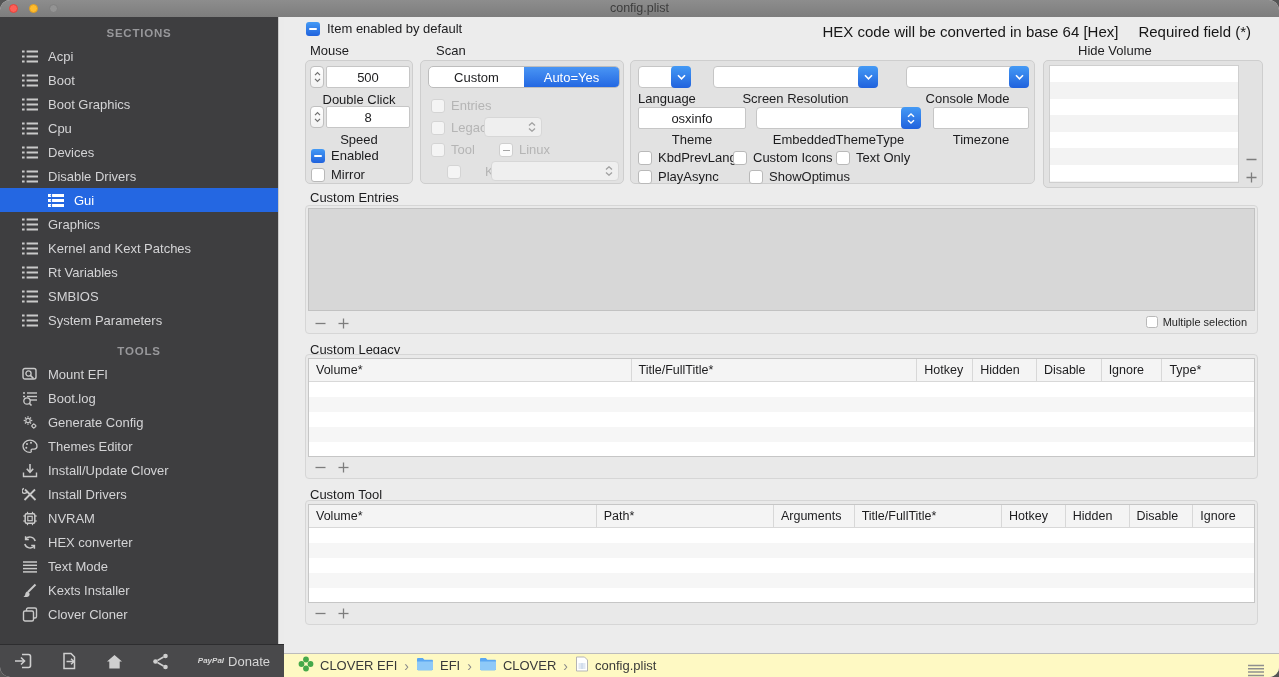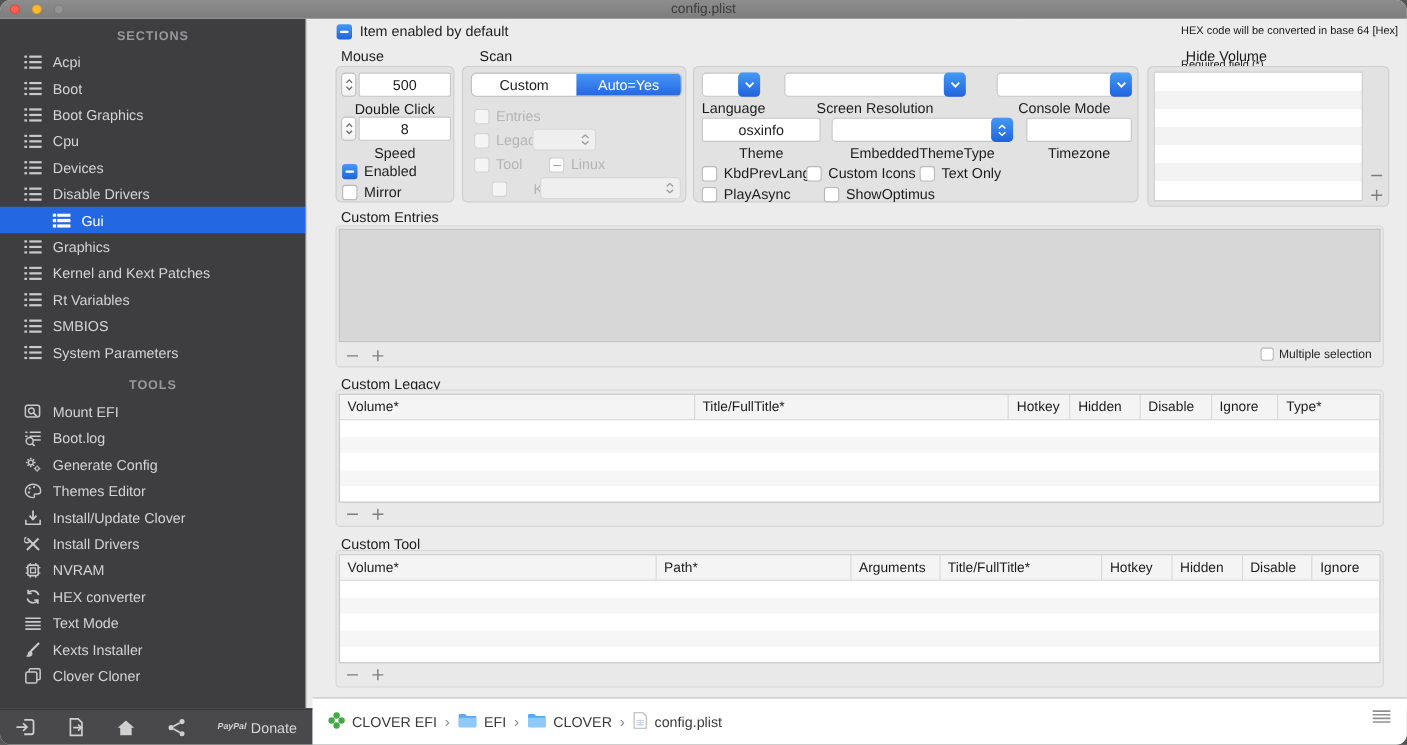--- a/index.html
+++ b/index.html
@@ -37,21 +37,21 @@
     padding:0 14px;justify-content:space-between;}
   .sb-toolbar .tbic{display:flex;align-items:center;}
   .paypal{display:flex;align-items:center;color:#d6d6d6;}
   .pp-stack{display:flex;flex-direction:row;font-style:italic;font-weight:bold;
     font-size:8px;line-height:8px;margin-right:4px;color:#d6d6d6;}
   .donate-label{font-size:13px;font-weight:normal;color:#d6d6d6;}
   
   .main{position:absolute;left:284px;top:17px;right:0;bottom:33px;background:#ececec;font-size:13px;color:#1c1c1e;}
   .abs{position:absolute;}
   .toprow{position:absolute;left:22px;top:4px;display:flex;align-items:center;gap:7px;}
-  .notes{position:absolute;right:8px;top:6px;display:flex;gap:20px;font-size:10px;color:#161616;flex-direction:column;}
+  .notes{position:absolute;right:28px;top:6px;display:flex;gap:20px;font-size:15px;color:#161616;}
   
   .cb{width:14px;height:14px;border-radius:3px;background:#fff;border:1px solid #b9b9b9;flex:none;position:relative;}
   .cb.mixed{background:linear-gradient(#449af5,#2062dd);border:none;}
   .cb.mixed::after{content:"";position:absolute;left:3px;top:6px;width:8px;height:2px;background:#fff;border-radius:1px;}
   .cb.dis{border-color:#d4d4d4;background:#f4f4f4;}
   .cb.dismixed{border-color:#cfcfcf;background:#fcfcfc;}
   .cb.dismixed::after{content:"";position:absolute;left:3px;top:6px;width:7px;height:1.8px;background:#a6a6a6;}
   .cb.small{width:12px;height:12px;border-radius:2.5px;}
   .cbrow{display:flex;align-items:center;gap:6px;font-size:13px;color:#1c1c1e;}
   .cbrow.disabled{color:#b5b5b5;}
@@ -85,21 +85,21 @@
   .section{position:absolute;background:#e9e9e9;border:1px solid #d6d6d6;border-radius:4px;}
   .well{position:absolute;background:#d7d7d7;border:1px solid #c2c2c2;}
   .tbl{position:absolute;background:repeating-linear-gradient(to bottom,#ffffff 0 15px,#f6f6f6 15px 30px);
     background-position:0 23px;border:1px solid #c6c6c6;}
   .tbl .hd{display:flex;height:23px;background:#f4f4f4;border-bottom:1px solid #d8d8d8;
     font-size:12.5px;color:#1c1c1e;align-items:stretch;}
   .tbl .hd .c{padding-left:7px;display:flex;align-items:center;border-left:1px solid #d8d8d8;}
   .tbl .hd .c:first-child{border-left:none;}
   .multi{position:absolute;display:flex;align-items:center;gap:5px;font-size:11px;color:#262626;}
   
-  .statusbar{position:absolute;left:284px;right:0;bottom:0;height:43px;background:#ffffff;
+  .statusbar{position:absolute;left:284px;right:0;bottom:0;height:24px;background:#fef9c3;
     border-top:1px solid #bcbcbc;display:flex;align-items:center;padding-left:14px;font-size:13px;color:#3a3a3a;}
   .crumb{display:flex;align-items:center;gap:6px;}
   .crumb-sep{color:#8a8a8a;margin:0 7px;font-size:14px;}
   .hamburger{position:absolute;right:14px;top:10px;}
 </style>
 </head>
 <body>
 
 <div class="window">
 

